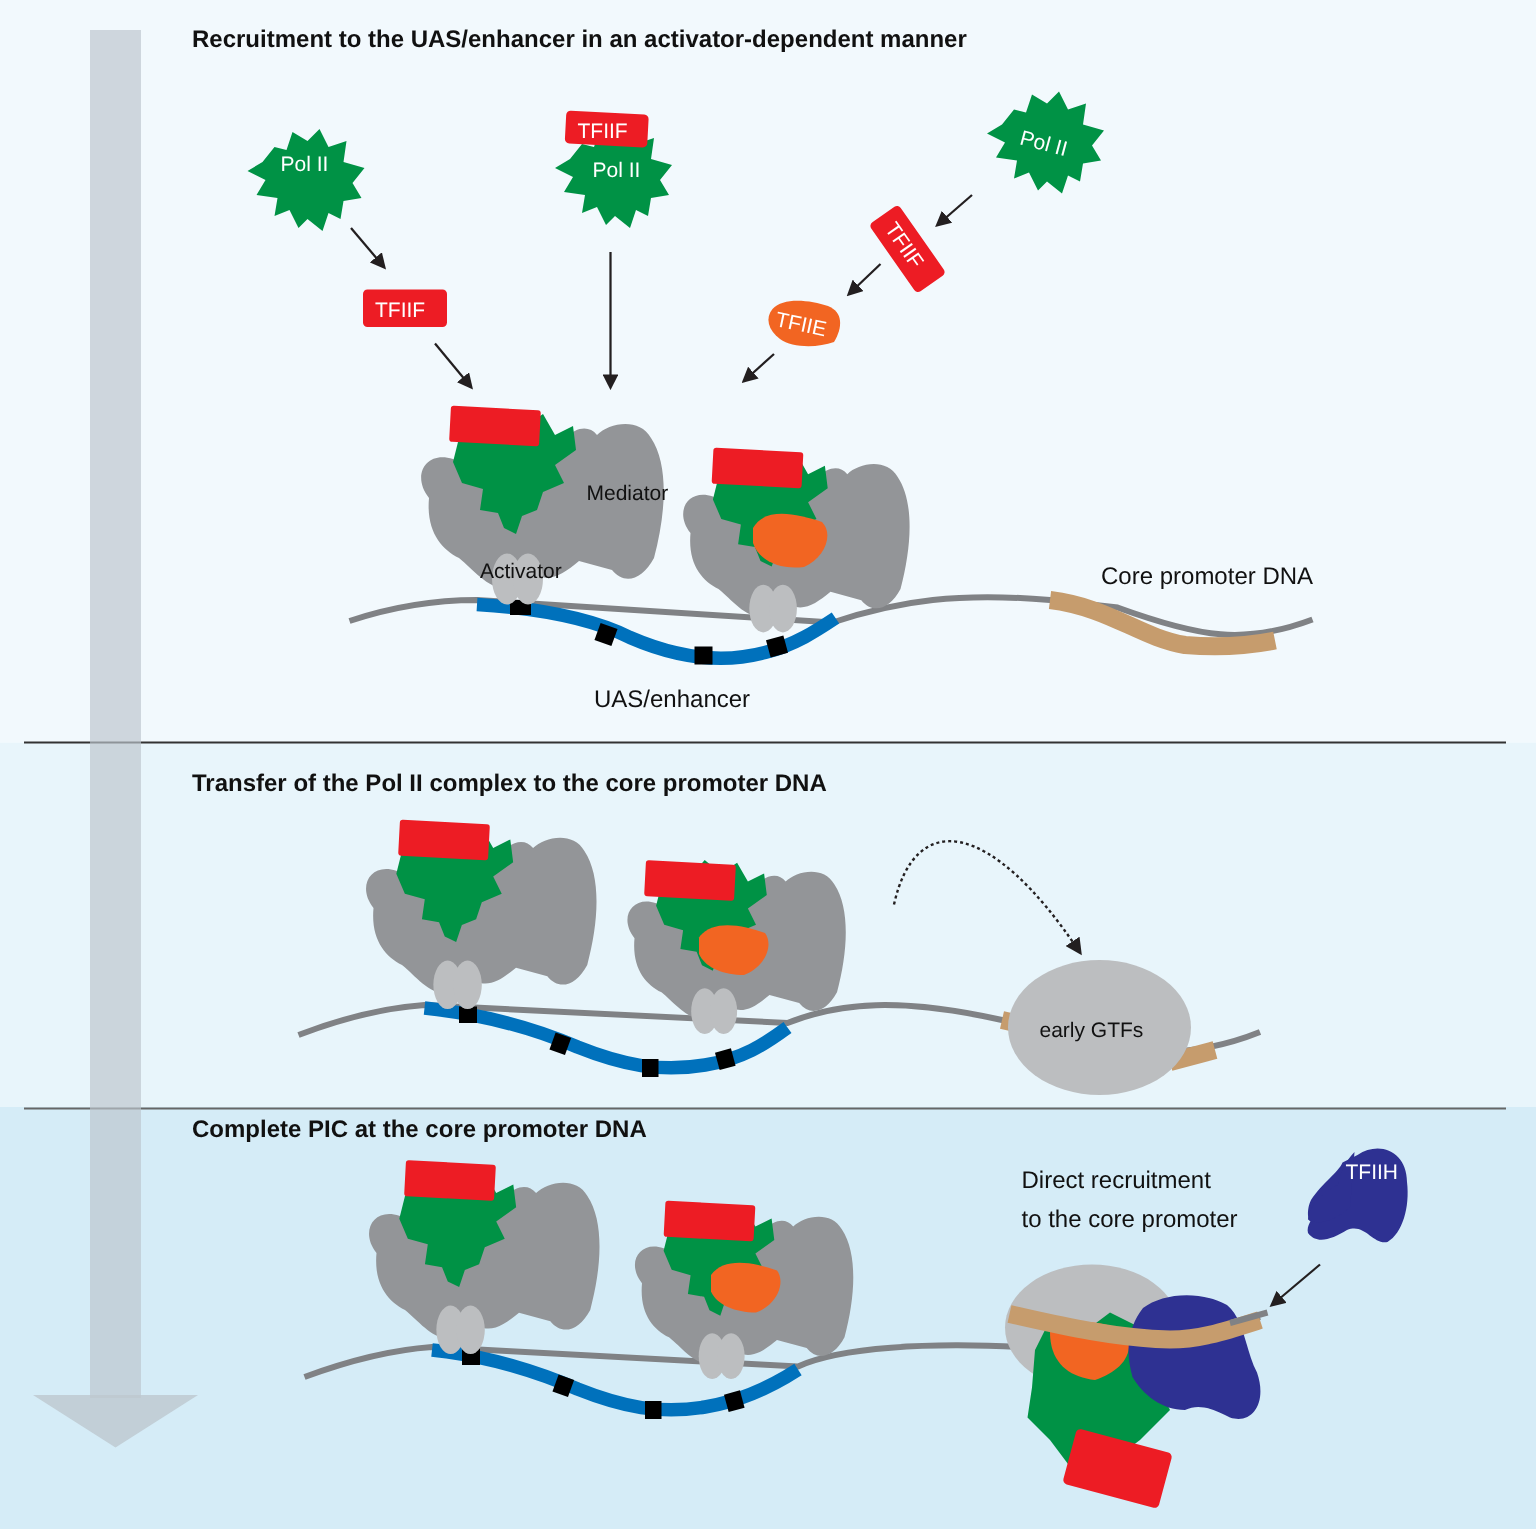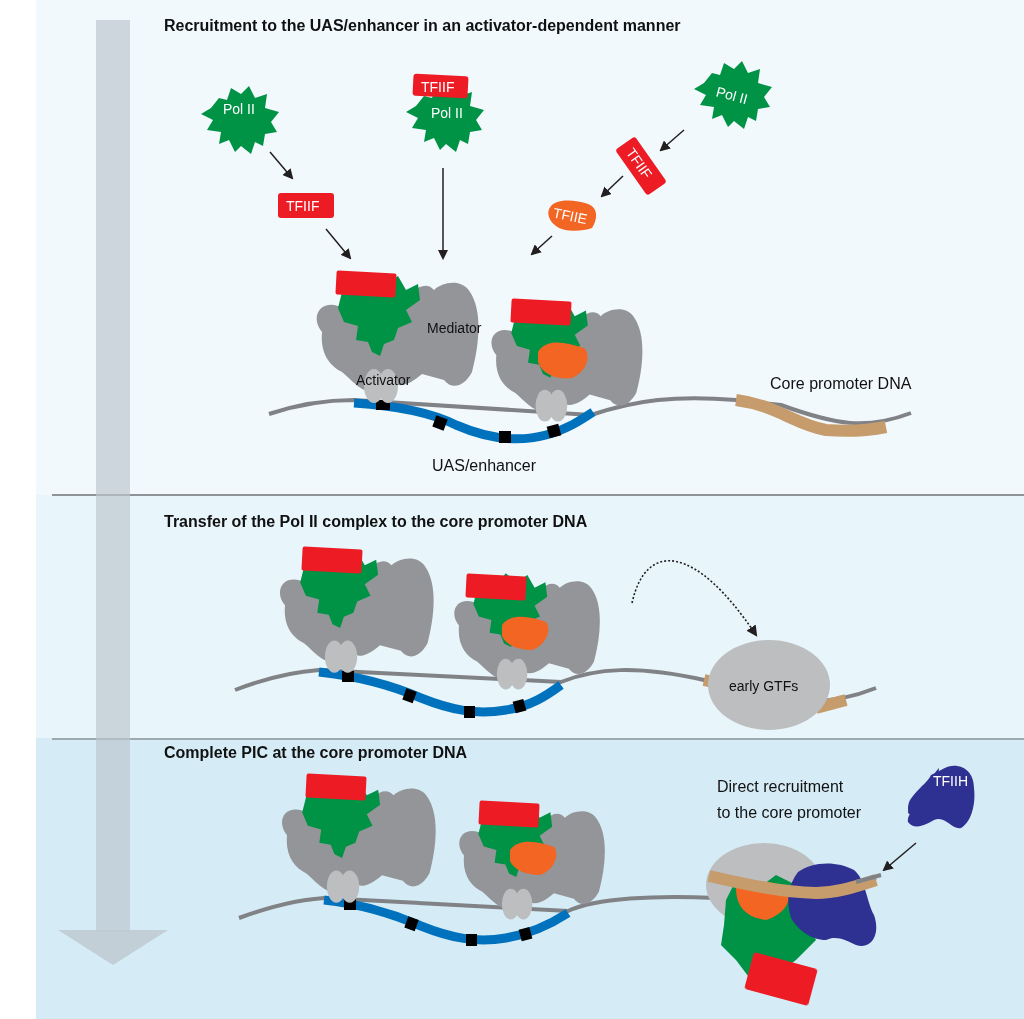--- a/index.html
+++ b/index.html
@@ -1,17 +1,17 @@
 <!DOCTYPE html>
 <html><head>
 <meta charset="utf-8">
 <style>
   html,body{margin:0;padding:0;background:#ffffff;}
   body{width:1024px;height:1019px;overflow:hidden;font-family:"Liberation Sans",sans-serif;}
-  #stage{position:relative;width:832px;height:1019px;margin-left:36px;}
+  #stage{position:relative;width:832px;height:1019px;}
   svg{position:absolute;left:0;top:0;}
   .title{font-family:"Liberation Sans",sans-serif;font-weight:bold;font-size:16px;fill:#111;}
   .lbl{font-family:"Liberation Sans",sans-serif;font-size:16px;fill:#111;}
   .lbl-sm{font-family:"Liberation Sans",sans-serif;font-size:14px;fill:#111;}
   .wlbl{font-family:"Liberation Sans",sans-serif;font-size:14px;fill:#ffffff;}
 </style>
 </head>
 <body>
 
 <div id="stage">

